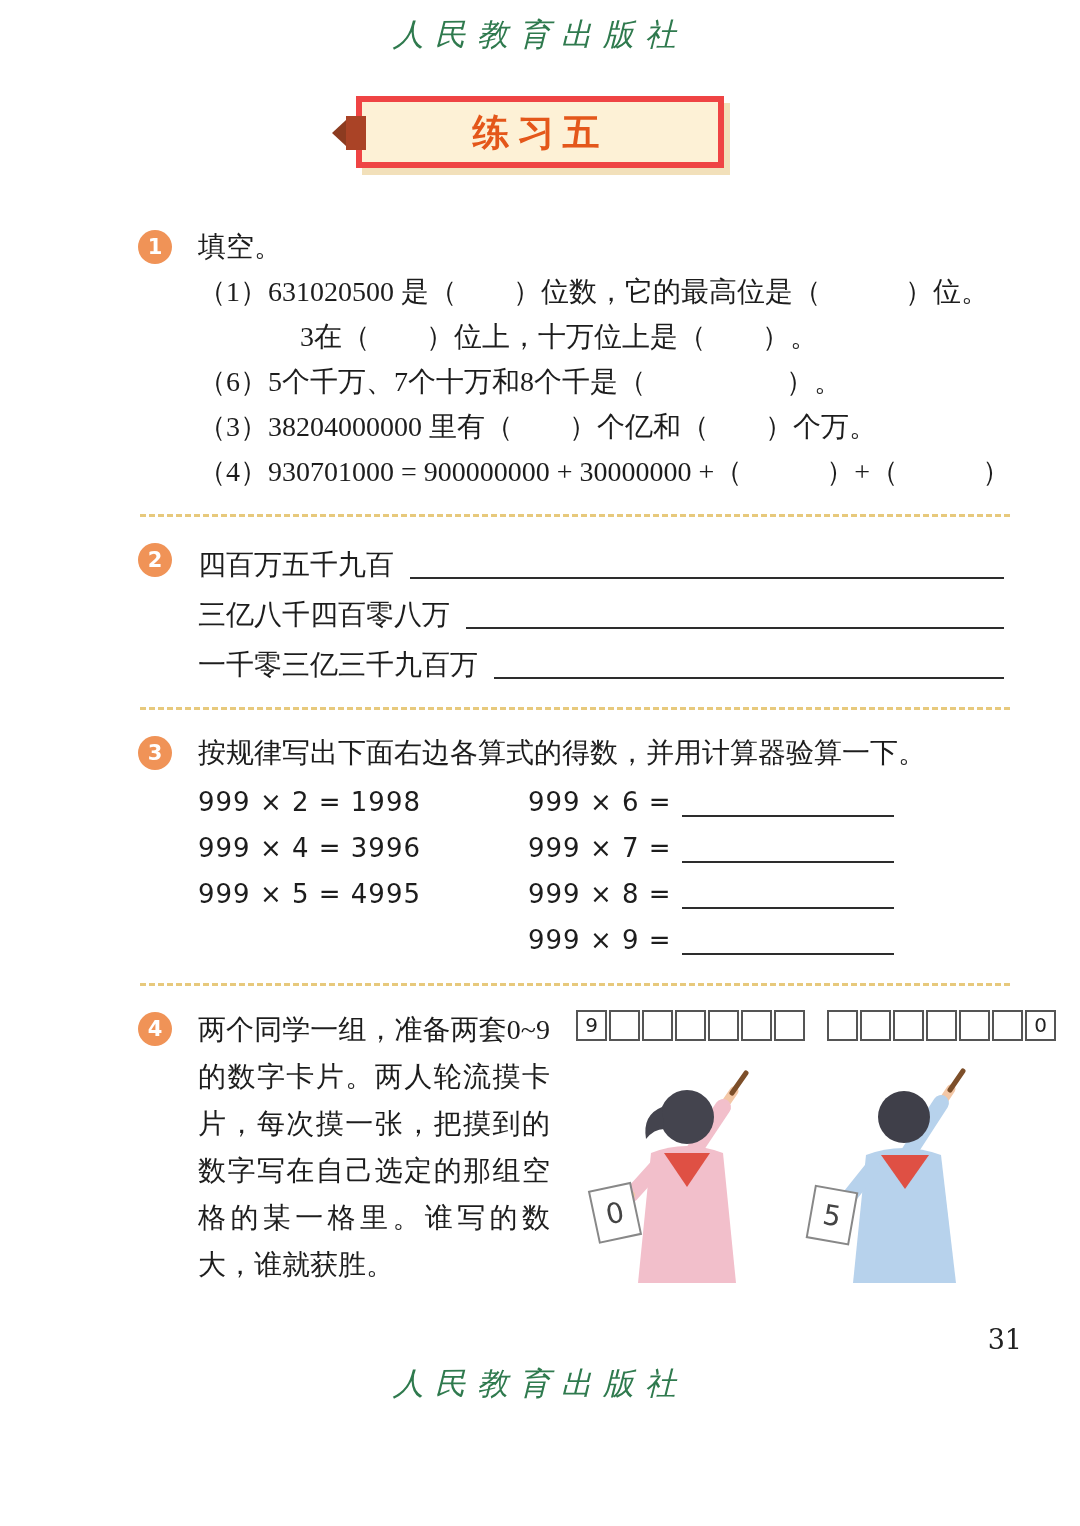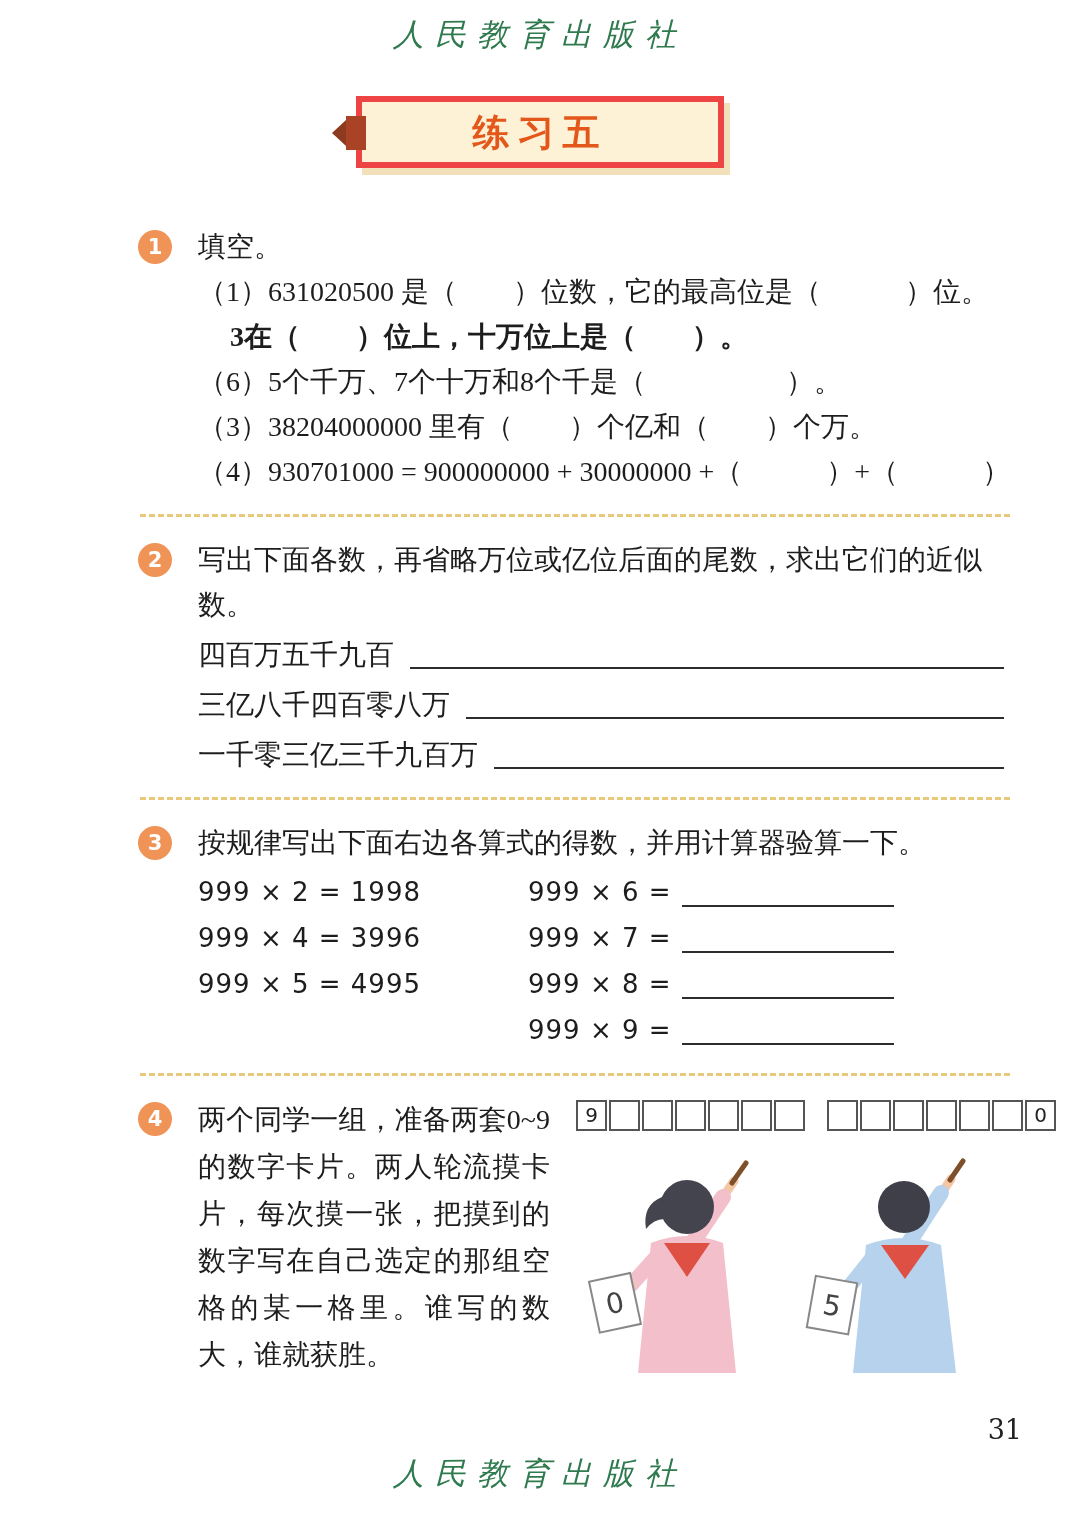--- a/index.html
+++ b/index.html
@@ -27,21 +27,21 @@
   
   .content{padding:0 70px 0 138px;margin-top:56px;}
   .ex{display:flex;align-items:flex-start;}
   .circle{
     width:34px;height:34px;border-radius:50%;background:#f09357;color:#fff;
     font-family:"DejaVu Sans", sans-serif;font-size:21px;font-weight:bold;
     display:flex;align-items:center;justify-content:center;flex:0 0 34px;margin-top:6px;
   }
   .ex-body{margin-left:26px;flex:1;font-size:28px;line-height:45px;}
   .ex-line{white-space:nowrap;}
-  .indent2{margin-left:32px;font-weight:bold;}
+  .indent2{margin-left:102px;}
   .dash{border:none;border-top:3px dashed #e7c97c;margin:20px 0 20px 2px;height:0;}
   
   .fill-row{display:flex;align-items:flex-end;height:50px;}
   .blank-line{flex:1;border-bottom:2px solid #2d2d2d;margin:0 6px 8px 16px;}
   
   .eq-grid{display:flex;margin-top:4px;}
   .eq-col-left{width:330px;}
   .eq{font-family:"DejaVu Sans", sans-serif;font-size:26px;letter-spacing:1px;line-height:46px;}
   .eq-blank{
     display:inline-block;width:212px;border-bottom:2px solid #2d2d2d;height:30px;
@@ -95,21 +95,20 @@
       <div class="ex-line">（3）38204000000 里有（　　）个亿和（　　）个万。</div>
       <div class="ex-line">（4）930701000 = 900000000 + 30000000 +（　　　）+（　　　）</div>
     </div>
   </div>
 
   <div class="dash"></div>
 
   <div class="ex">
     <div class="circle">2</div>
     <div class="ex-body">
-      <div>写出下面各数，再省略万位或亿位后面的尾数，求出它们的近似数。</div>
       <div class="fill-row">
         <span>四百万五千九百</span>
         <span class="blank-line"></span>
       </div>
       <div class="fill-row">
         <span>三亿八千四百零八万</span>
         <span class="blank-line"></span>
       </div>
       <div class="fill-row">
         <span>一千零三亿三千九百万</span>

